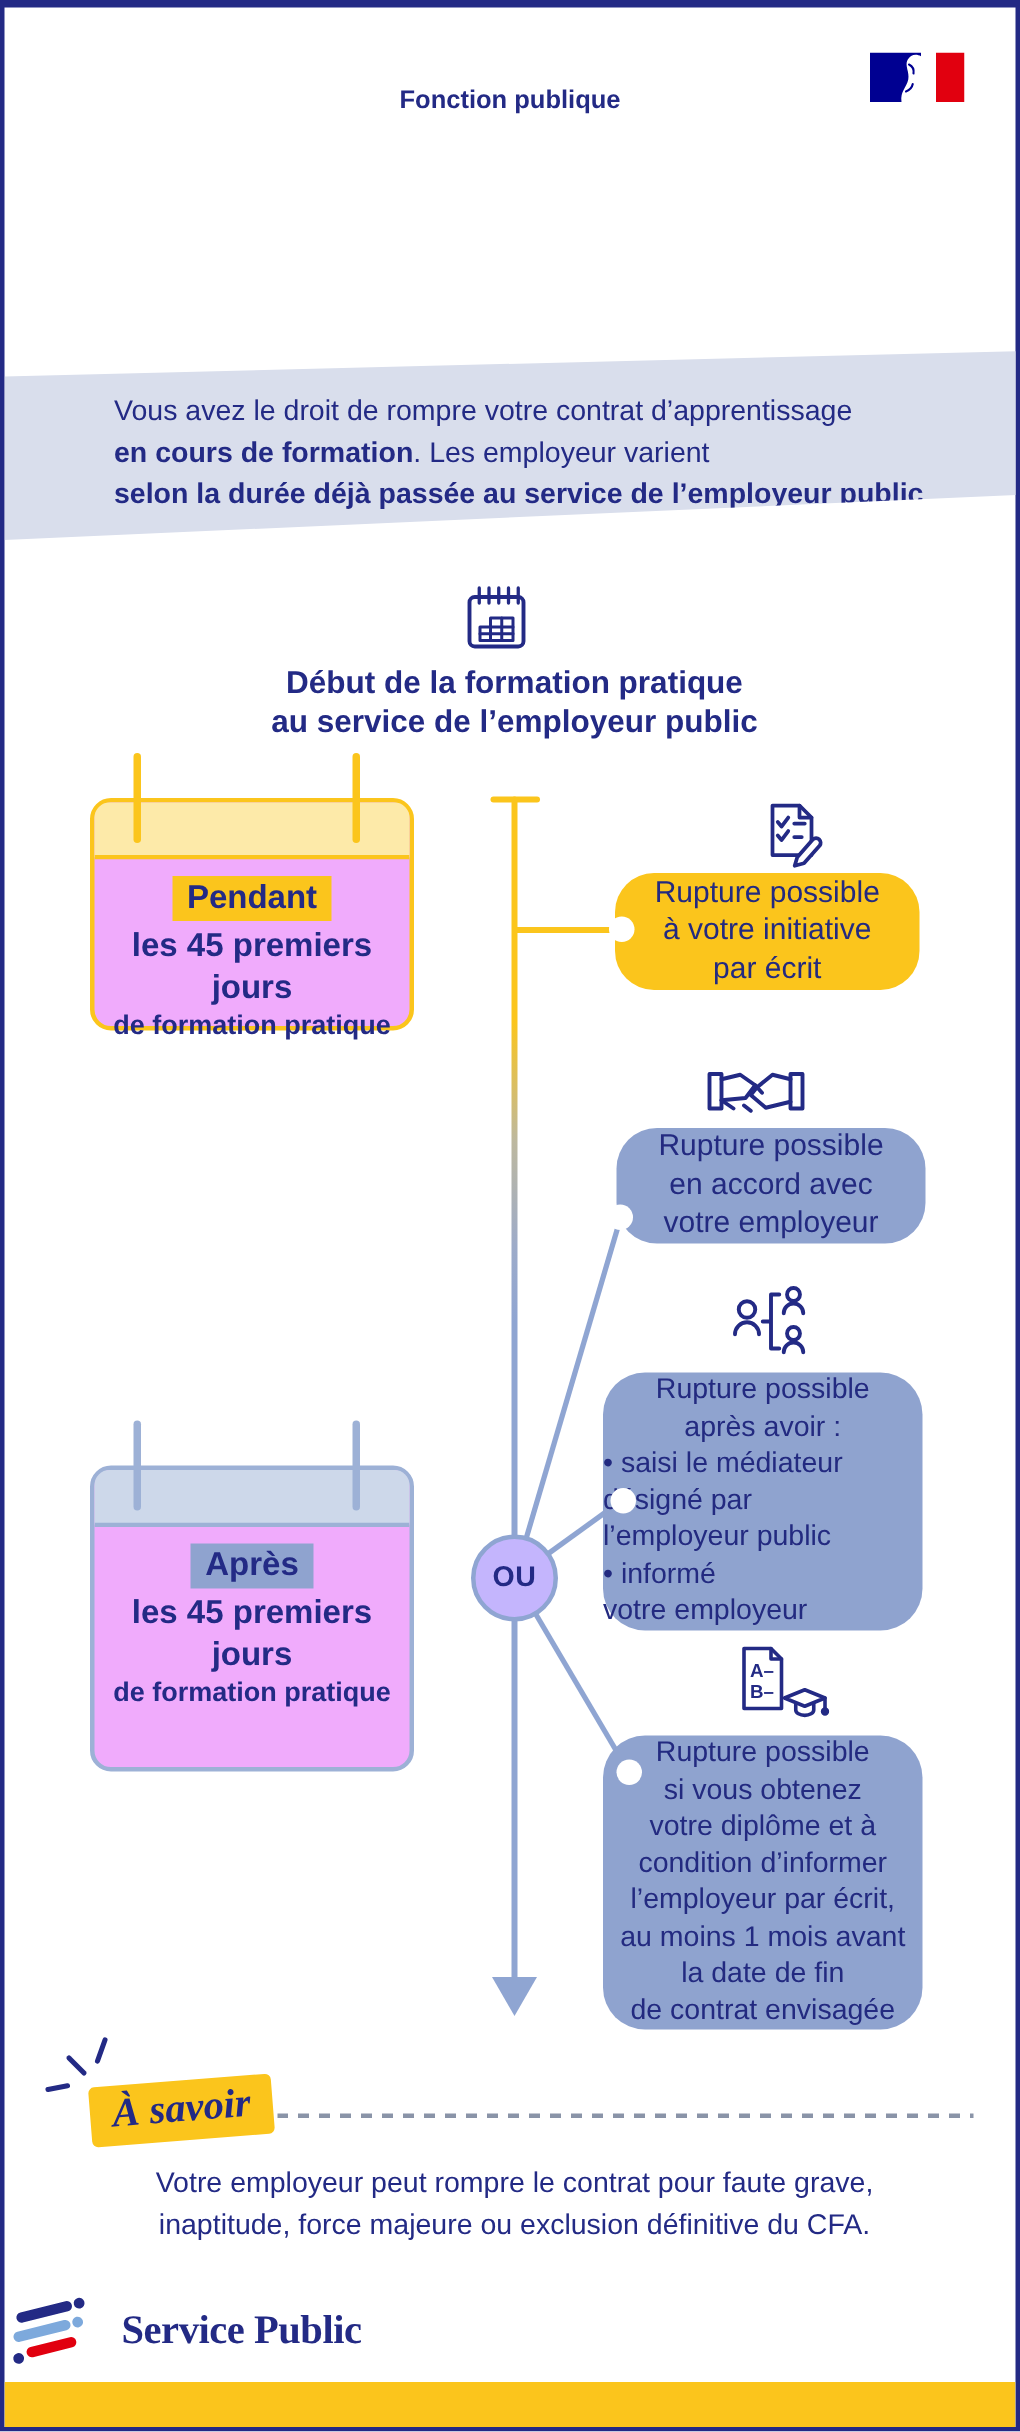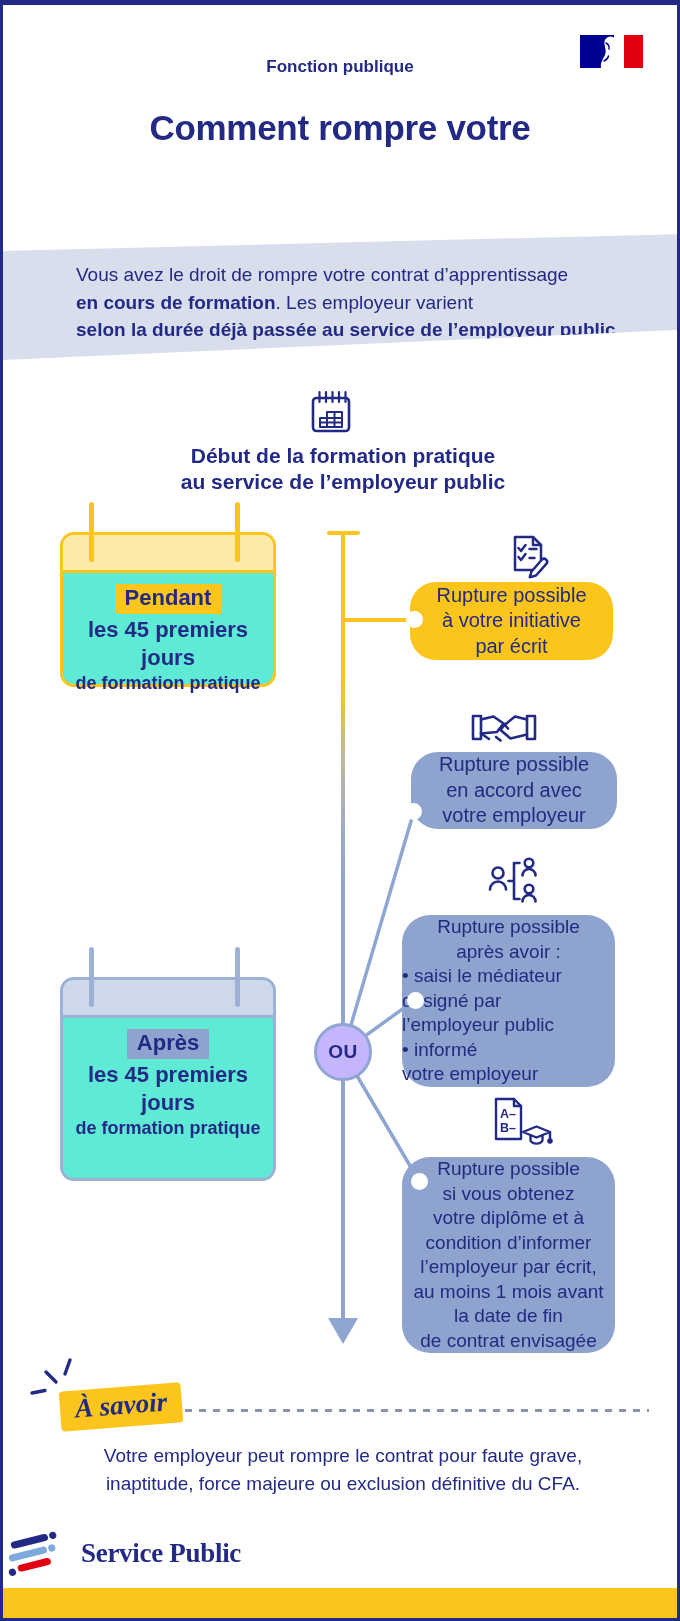--- a/index.html
+++ b/index.html
@@ -35,21 +35,21 @@
     border-left:15px solid transparent; border-right:15px solid transparent; border-top:26px solid #8fa5d2;}
   .branch-yellow{top:613px; left:341px; width:70px; height:4px; background:#fbc51c;}
   svg.connectors{top:0; left:0; pointer-events:none;}
   .ou{top:1018px; left:311px; width:58px; height:58px; border-radius:50%;
       background:#c4b5fd; border:3px solid #8fa5d2; box-sizing:border-box; z-index:5;
       display:flex; align-items:center; justify-content:center;
       font-size:19px; font-weight:800; letter-spacing:.5px;}
   .dot{width:17px; height:17px; border-radius:50%; background:#fff; z-index:6;}
 
   
-  .card{left:57px; width:216px; box-sizing:border-box; border-radius:14px; background:#5eead4; z-index:2;}
+  .card{left:57px; width:216px; box-sizing:border-box; border-radius:14px; background:#f0abfc; z-index:2;}
   .card.yellow{top:527px; height:155px; border:3px solid #fbc51c;}
   .card.blue{top:972px; height:204px; border:3px solid #9db1d6;}
   .card .head{height:35px; border-radius:10px 10px 0 0;}
   .card.yellow .head{background:#fdeaa9; border-bottom:3px solid #fbc51c;}
   .card.blue .head{background:#cdd8ea; border-bottom:3px solid #9db1d6;}
   .tick{width:5px; height:60px; border-radius:3px; z-index:3;}
   .tick.y{background:#fbc51c; top:497px;}
   .tick.b{background:#9db1d6; top:942px;}
   .tick.l{left:86px;} .tick.r{left:232px;}
   .card .body{text-align:center; padding-top:11px;}
@@ -95,21 +95,20 @@
 <div id="canvas">
 
   <div class="abs category">Fonction publique</div>
   <svg class="abs flag" width="63" height="33" viewBox="0 0 63 33">
     <rect x="0" y="0" width="34" height="33" fill="#000091"></rect>
     <path d="M21 33 C20 26 24.5 23 25.5 18 C26.5 13 23 9 25 5 C27 1.5 30.5 0.5 34 2.5 L34 33 Z" fill="#ffffff"></path>
     <path d="M26 8 c2 1 3.5 3 3 6 M24 26 c2.5 -1 4 -2.5 4.5 -5" stroke="#000091" stroke-width="1.4" fill="none" stroke-linecap="round"></path>
     <rect x="44" y="0" width="19" height="33" fill="#e1000f"></rect>
   </svg>
   <div class="abs title">
-    <div>Comment rompre votre</div>
   </div>
 
   <div class="abs band">
     <div class="band-text">
       <span>Vous avez le droit de rompre votre contrat d’apprentissage</span><br>
       <b>en cours de formation</b><span>. Les employeur varient</span><br>
       <b>selon la durée déjà passée au service de l’employeur public</b><span>.</span>
     </div>
   </div>
 

